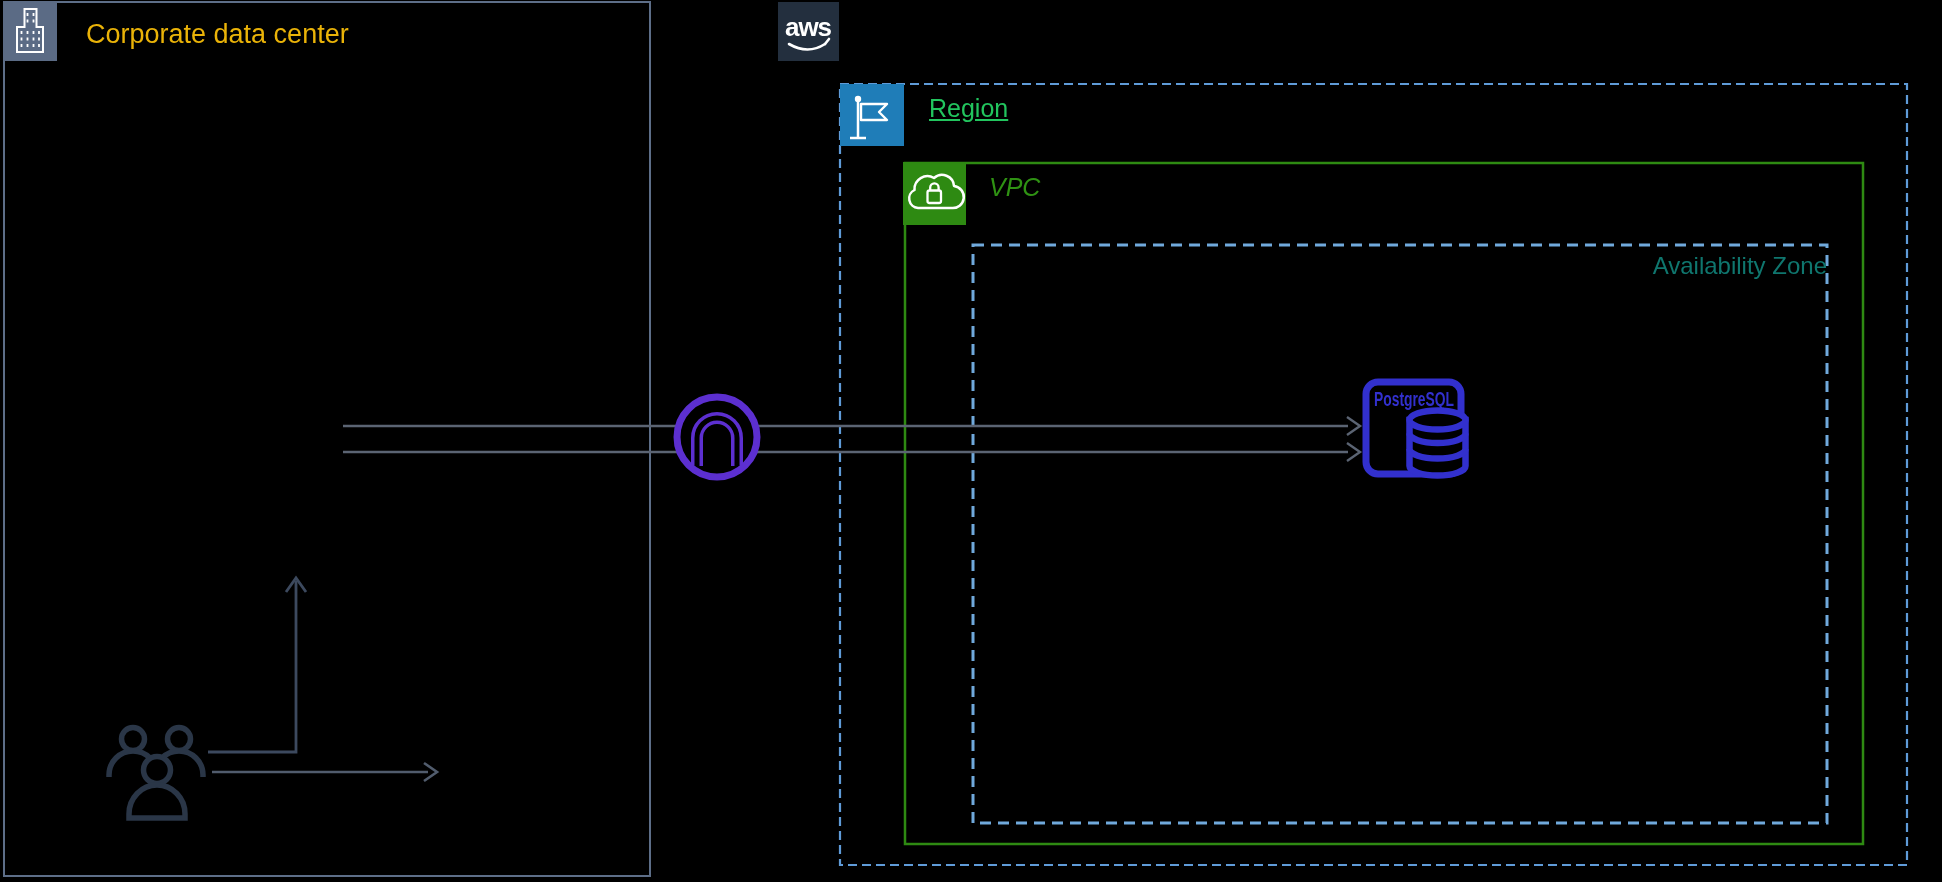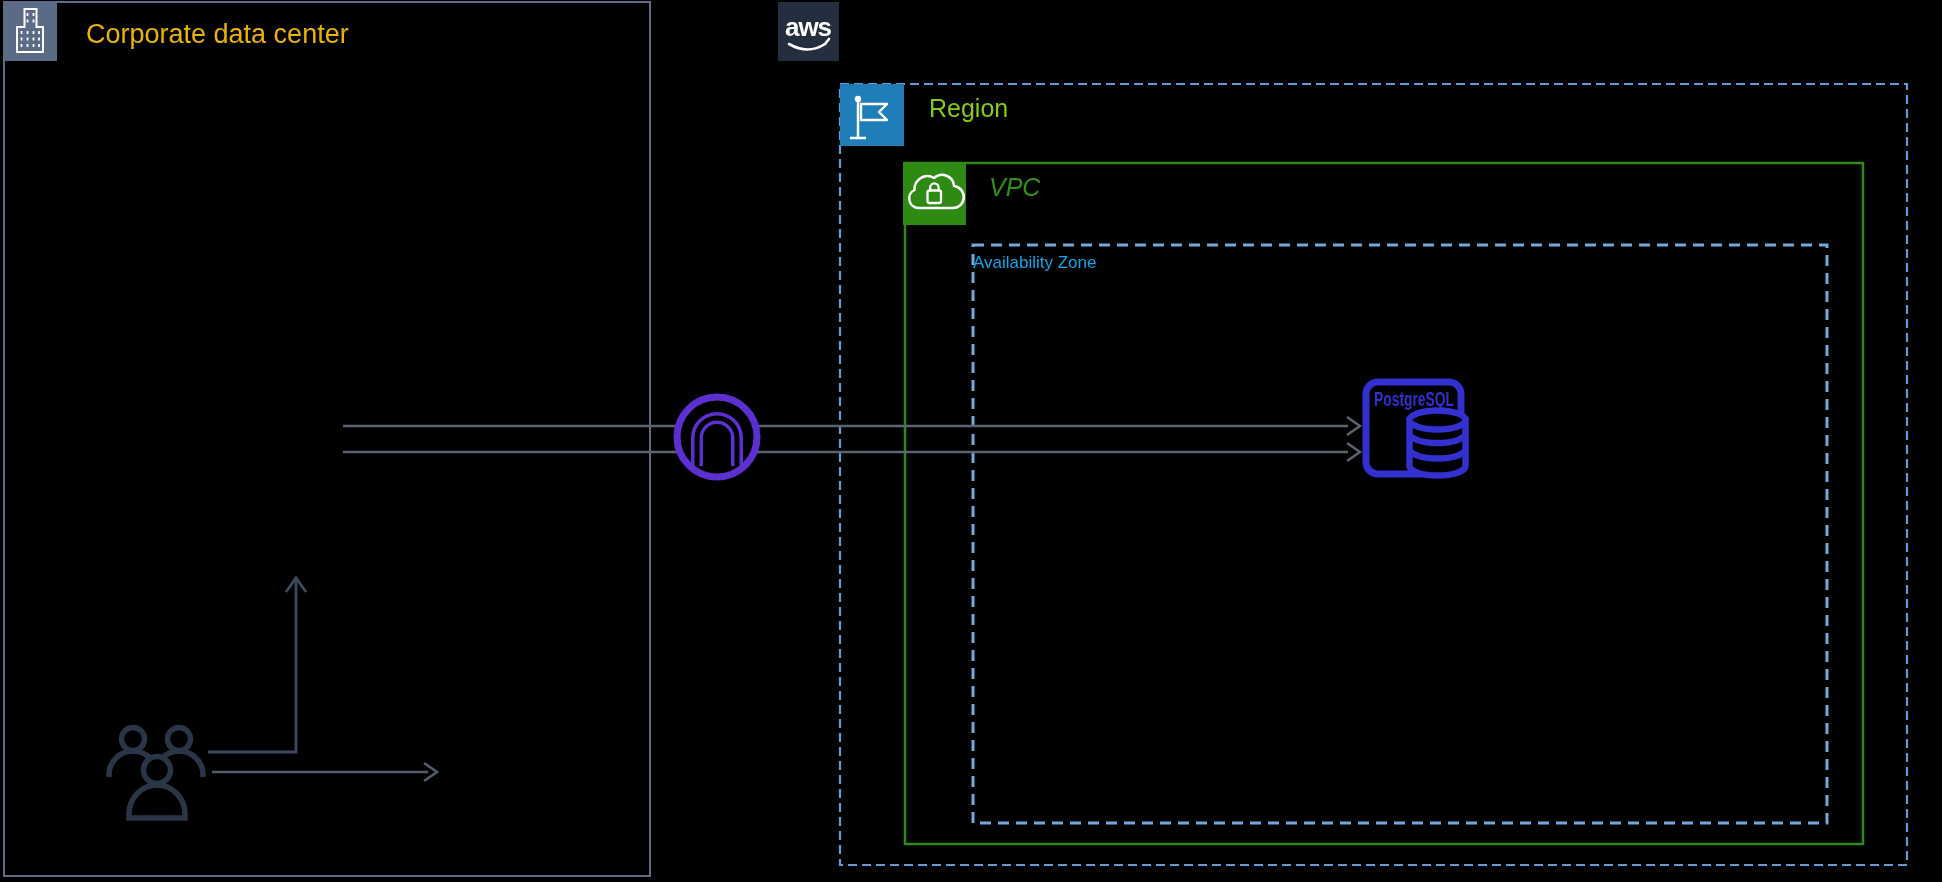--- a/index.html
+++ b/index.html
@@ -6,23 +6,23 @@
   #stage{
     position:relative;
     width:1942px;height:882px;
     background:#000;
     font-family:"Liberation Sans", sans-serif;
     overflow:hidden;
   }
   #shapes{position:absolute;left:0;top:0;width:1942px;height:882px;}
   .lbl{position:absolute;white-space:nowrap;line-height:1;}
   .lbl-corporate{left:86px;top:21px;font-size:27px;color:#eab308;}
-  .lbl-region{left:929px;top:96px;font-size:25px;color:#84cc16;}
+  .lbl-region{left:929px;top:96px;font-size:25px;color:#22c55e;text-decoration:underline;}
   .lbl-vpc{left:989px;top:175px;font-size:25px;color:#2f9213;font-style:italic;}
-  .lbl-az{left:973px;top:254px;width:854px;text-align:left;font-size:17px;color:#0ea5e9;white-space:nowrap;}
+  .lbl-az{left:973px;top:254px;width:854px;text-align:right;font-size:24px;color:#0f766e;white-space:nowrap;}
 </style>
 </head>
 <body>
 
 <div id="stage">
 
   <svg id="shapes" viewBox="0 0 1942 882" xmlns="http://www.w3.org/2000/svg">
 
     <rect x="4" y="2" width="646" height="874" fill="none" stroke="#5d6e88" stroke-width="2"></rect>
     <rect x="840" y="84" width="1067" height="781" fill="none" stroke="#5f9bd8" stroke-width="2.2" stroke-dasharray="9 5"></rect>

